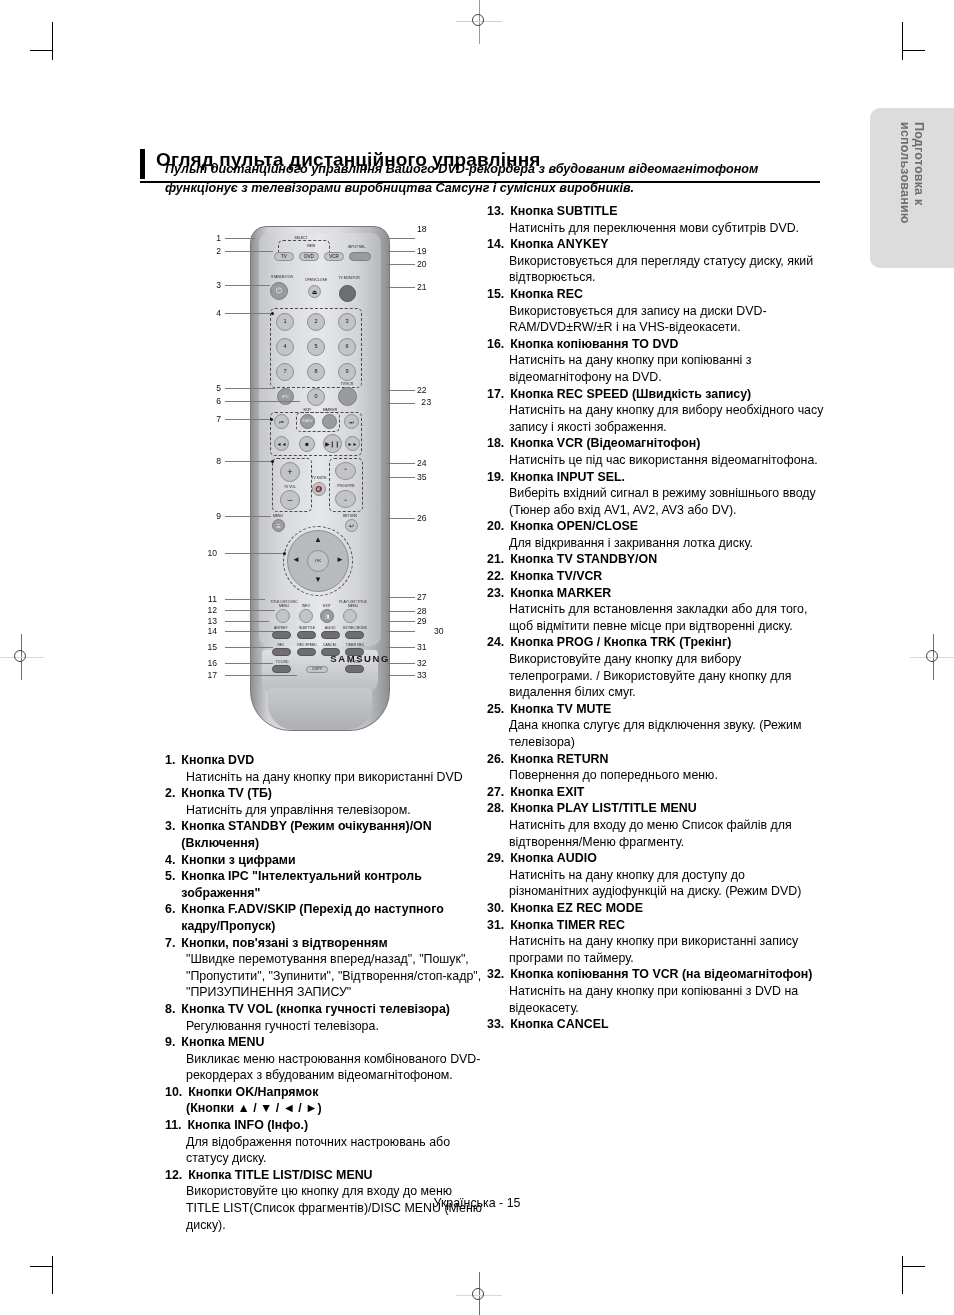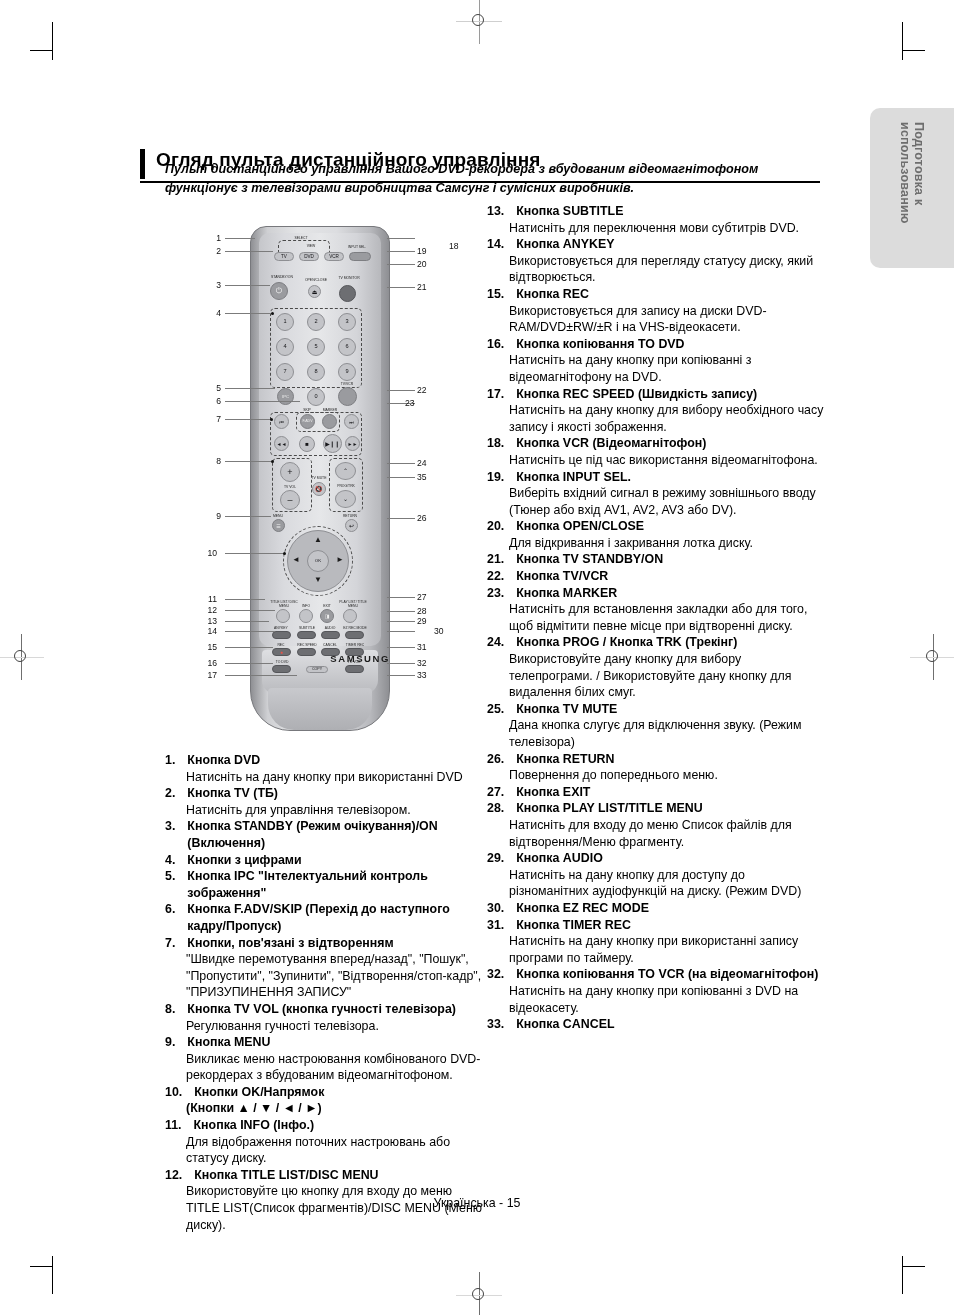--- a/index.html
+++ b/index.html
@@ -45,21 +45,21 @@
   .intro{
     position:absolute;left:165px;top:160px;width:660px;
     font-size:12.6px;font-style:italic;font-weight:bold;line-height:19px;
   }
 
   
   .col{position:absolute;font-size:12.4px;line-height:16.6px;}
   .colL{left:165px;top:752px;width:320px;}
   .colR{left:487px;top:203px;width:340px;}
   .item{display:flex;margin-bottom:0px;}
-  .item .num{flex:0 0 auto;font-weight:bold;white-space:nowrap;padding-right:12px;}
+  .item .num{flex:0 0 auto;font-weight:bold;white-space:nowrap;padding-right:6px;}
   .item .ttl{font-weight:bold;}
   .desc{margin-left:22px;}
   .colL .desc{margin-left:21px;}
 
   
   .footer{position:absolute;left:0;top:1196px;width:954px;text-align:center;font-size:12.4px;}
 
   
   .diagram{position:absolute;left:205px;top:222px;width:230px;height:520px;}
 
@@ -372,31 +372,31 @@
     <div class="cnum" style="left:-4px;top:404px;">14</div>
       <div class="lead" style="left:20px;top:409px;width:50px;"></div>
     <div class="cnum" style="left:-4px;top:420px;">15</div>
       <div class="lead" style="left:20px;top:425px;width:48px;"></div>
     <div class="cnum" style="left:-4px;top:436px;">16</div>
       <div class="lead" style="left:20px;top:441px;width:48px;"></div>
     <div class="cnum" style="left:-4px;top:448px;">17</div>
       <div class="lead" style="left:20px;top:453px;width:72px;"></div>
 
     <div class="lead" style="left:182px;top:16px;width:28px;"></div>
-      <div class="cnumR" style="left:212px;top:19px;margin-left:32px;">18</div>
+      <div class="cnumR" style="left:212px;top:2px;">18</div>
     <div class="lead" style="left:182px;top:29px;width:28px;"></div>
       <div class="cnumR" style="left:212px;top:24px;">19</div>
     <div class="lead" style="left:182px;top:42px;width:28px;"></div>
       <div class="cnumR" style="left:212px;top:37px;">20</div>
     <div class="lead" style="left:182px;top:65px;width:28px;"></div>
       <div class="cnumR" style="left:212px;top:60px;">21</div>
     <div class="lead" style="left:182px;top:168px;width:28px;"></div>
       <div class="cnumR" style="left:212px;top:163px;">22</div>
     <div class="lead" style="left:182px;top:181px;width:28px;"></div>
-      <div class="cnumR" style="left:200px;top:176px;">23</div>
+      <div class="cnumR" style="left:216px;top:176px;font-family:Liberation Mono, monospace;">23</div>
     <div class="lead" style="left:182px;top:241px;width:28px;"></div>
       <div class="cnumR" style="left:212px;top:236px;">24</div>
     <div class="lead" style="left:182px;top:255px;width:28px;"></div>
       <div class="cnumR" style="left:212px;top:250px;">35</div>
     <div class="lead" style="left:182px;top:296px;width:28px;"></div>
       <div class="cnumR" style="left:212px;top:291px;">26</div>
     <div class="lead" style="left:182px;top:375px;width:28px;"></div>
       <div class="cnumR" style="left:212px;top:370px;">27</div>
     <div class="lead" style="left:182px;top:389px;width:28px;"></div>
       <div class="cnumR" style="left:212px;top:384px;">28</div>

